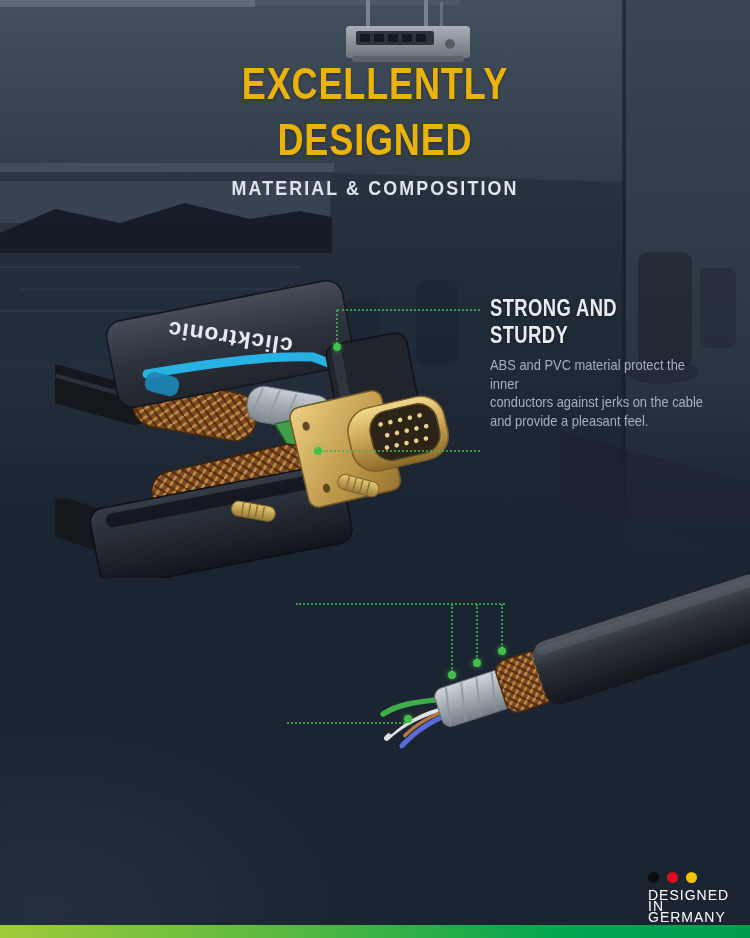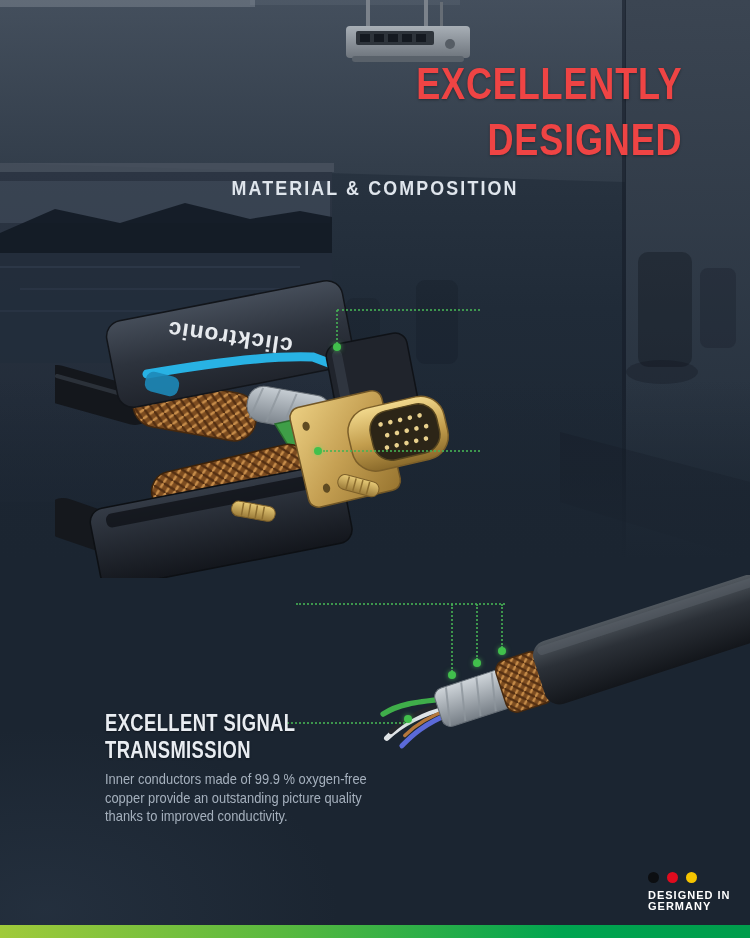--- a/index.html
+++ b/index.html
@@ -8,21 +8,21 @@
   }
   *{margin:0;padding:0;box-sizing:border-box;}
   html,body{background:#10161f;}
   .stage{
     position:relative;width:750px;height:938px;overflow:hidden;
     background:#1b2531;
     font-family:"Liberation Sans","DejaVu Sans",sans-serif;
   }
   .abs{position:absolute;}
   
-  .hero-title{left:0;top:56px;width:750px;text-align:right;color:#ef4444;}
+  .hero-title{left:0;top:56px;width:750px;text-align:center;color:#eab308;}
   .title-line{
     display:block;font-size:44px;font-weight:700;line-height:56px;
     letter-spacing:1px;transform:scaleX(.82);transform-origin:center;
     text-shadow:0 1px 3px rgba(0,0,0,.35);
   }
   .hero-sub{
     left:0;top:176px;width:750px;text-align:center;color:#dfe5ec;
     font-size:21px;font-weight:700;letter-spacing:2.5px;
     transform:scaleX(.85);transform-origin:center;
   }
@@ -39,21 +39,21 @@
   
   .lead-h{height:0;border-top:2px dotted var(--green);opacity:.8;}
   .lead-v{width:0;border-left:2px dotted var(--green);opacity:.8;}
   .gdot{
     width:8px;height:8px;border-radius:50%;background:var(--dot);
     box-shadow:0 0 5px rgba(90,220,100,.6);
   }
   
   .flag-dot{width:11px;height:11px;border-radius:50%;display:inline-block;}
   .made-in{
-    color:#ffffff;font-size:11px;font-weight:700;letter-spacing:1px;
+    color:#ffffff;font-size:14px;font-weight:400;letter-spacing:1px;
     line-height:11px;white-space:pre-line;
   }
   .green-bar{
     left:0;top:925px;width:750px;height:13px;
     background:linear-gradient(90deg,var(--bar-l) 0%,#58b93f 38%,var(--bar-r) 75%,#009d4c 100%);
   }
   .corner-glow{
     left:0;top:560px;width:750px;height:365px;pointer-events:none;
     background:radial-gradient(420px 260px at 6% 96%,rgba(58,74,94,.28),rgba(0,0,0,0) 70%);
   }
@@ -325,30 +325,29 @@
   <div class="abs lead-v" style="left:451px;top:604px;height:68px"></div>
   <div class="abs lead-v" style="left:476px;top:604px;height:56px"></div>
   <div class="abs lead-v" style="left:501px;top:604px;height:44px"></div>
   <div class="abs gdot" style="left:448px;top:671px"></div>
   <div class="abs gdot" style="left:473px;top:659px"></div>
   <div class="abs gdot" style="left:498px;top:647px"></div>
 
   <div class="abs lead-h" style="left:287px;top:722px;width:118px"></div>
   <div class="abs gdot" style="left:404px;top:715px"></div>
 
-
-
-
-  <div class="abs" style="left:105px;top:710px;width:310px">
-    <div class="feat-h">EXCELLENT SIGNAL
-TRANSMISSION</div>
-    <div class="feat-b" style="margin-top:6px">Inner conductors made of 99.9 % oxygen-free
-copper provide an outstanding picture quality
-thanks to improved conductivity.</div>
+  <div class="abs" style="left:490px;top:295px;width:260px">
+    <div class="feat-h">STRONG AND STURDY</div>
+    <div class="feat-b" style="margin-top:7px">ABS and PVC material protect the inner
+conductors against jerks on the cable
+and provide a pleasant feel.</div>
   </div>
+
+
+
 
   <div class="abs" style="left:648px;top:872px;width:90px">
     <div style="display:flex;gap:8px">
       <span class="flag-dot" style="background: rgb(12, 14, 17);"></span>
       <span class="flag-dot" style="background: rgb(224, 11, 30);"></span>
       <span class="flag-dot" style="background: rgb(245, 196, 0);"></span>
     </div>
     <div class="made-in" style="margin-top:7px">DESIGNED IN
 GERMANY</div>
   </div>

